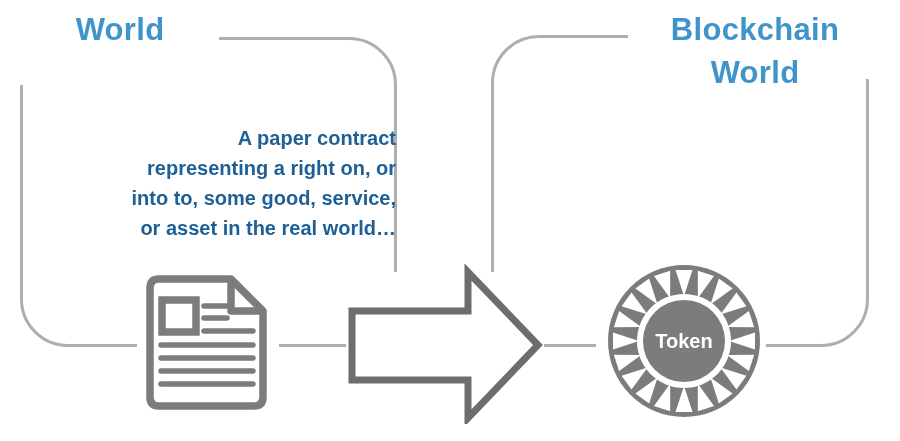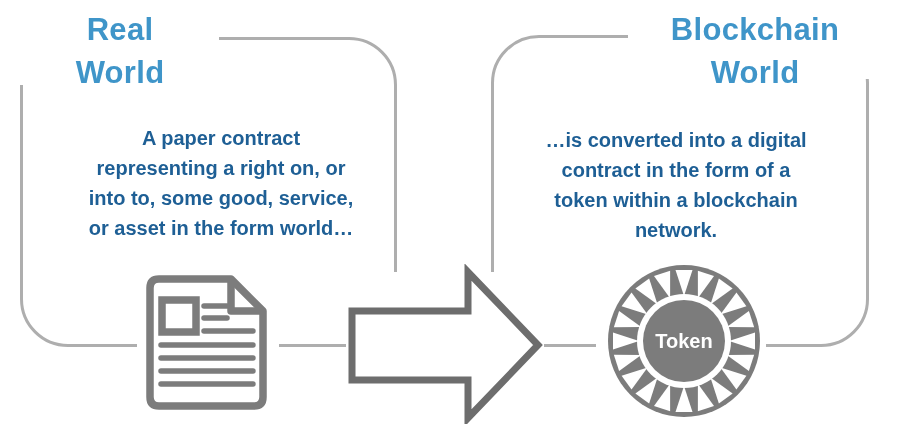--- a/index.html
+++ b/index.html
@@ -20,21 +20,21 @@
   .m-doc   { left:137px; top:269px; width:142px; height:146px; }
   .m-token { left:596px; top:263px; width:170px; height:155px; }
   .title {
     position:absolute; z-index:3; color:#3f95c9; font-weight:bold;
     font-size:31px; line-height:43px; text-align:center; letter-spacing:0.3px;
   }
   .title-left  { left:20px;  top:8px; width:200px; }
   .title-right { left:605px; top:8px; width:300px; }
   .para {
     position:absolute; z-index:3; color:#1e5f95; font-weight:bold;
-    font-size:20px; line-height:30px; text-align:center;
+    font-size:20px; line-height:30px; text-align:right;
   }
   .para-left  { left:46px;  top:123px; width:350px; }
   .para-right { left:501px; top:125px; width:350px; }
   .icon-svg { position:absolute; z-index:3; }
   .doc-svg   { left:146px; top:275px; }
   .arrow-svg { left:345px; top:264px; }
   .token-svg { left:604px; top:262px; }
   .token-text {
     font-family:"Liberation Sans", sans-serif; font-weight:bold;
     font-size:20px; fill:#ffffff;
@@ -48,39 +48,32 @@
   <div class="panel panel-left"></div>
   <div class="panel panel-right"></div>
 
   <div class="mask m-title-left"></div>
   <div class="mask m-title-right"></div>
   <div class="mask m-arrow"></div>
   <div class="mask m-doc"></div>
   <div class="mask m-token"></div>
 
   <div class="title title-left">
-    <div>Real</div>
     <div>World</div>
   </div>
   <div class="title title-right">
     <div>Blockchain</div>
     <div>World</div>
   </div>
 
   <div class="para para-left">
     <div>A paper contract</div>
     <div>representing a right on, or</div>
     <div>into to, some good, service,</div>
-    <div>or asset in the form world…</div>
-  </div>
-  <div class="para para-right">
-    <div>…is converted into a digital</div>
-    <div>contract in the form of a</div>
-    <div>token within a blockchain</div>
-    <div>network.</div>
+    <div>or asset in the real world…</div>
   </div>
 
   <svg class="icon-svg doc-svg" width="121" height="135" viewBox="0 0 121 135">
     <path d="M85 4 L117 36 V122 Q117 131 108 131 H13 Q4 131 4 122 V13 Q4 4 13 4 Z" fill="#ffffff" stroke="#7c7c7c" stroke-width="7.5" stroke-linejoin="round"></path>
     <path d="M85 4 V36 H117" fill="none" stroke="#7c7c7c" stroke-width="7.5" stroke-linejoin="round"></path>
     <rect x="16" y="25" width="34" height="32" fill="none" stroke="#7c7c7c" stroke-width="7.5"></rect>
     <line x1="58" y1="31" x2="81" y2="31" stroke="#7c7c7c" stroke-width="5.5" stroke-linecap="round"></line>
     <line x1="58" y1="43" x2="81" y2="43" stroke="#7c7c7c" stroke-width="5.5" stroke-linecap="round"></line>
     <line x1="58" y1="56" x2="107" y2="56" stroke="#7c7c7c" stroke-width="5.5" stroke-linecap="round"></line>
     <line x1="15" y1="70" x2="107" y2="70" stroke="#7c7c7c" stroke-width="5.5" stroke-linecap="round"></line>

